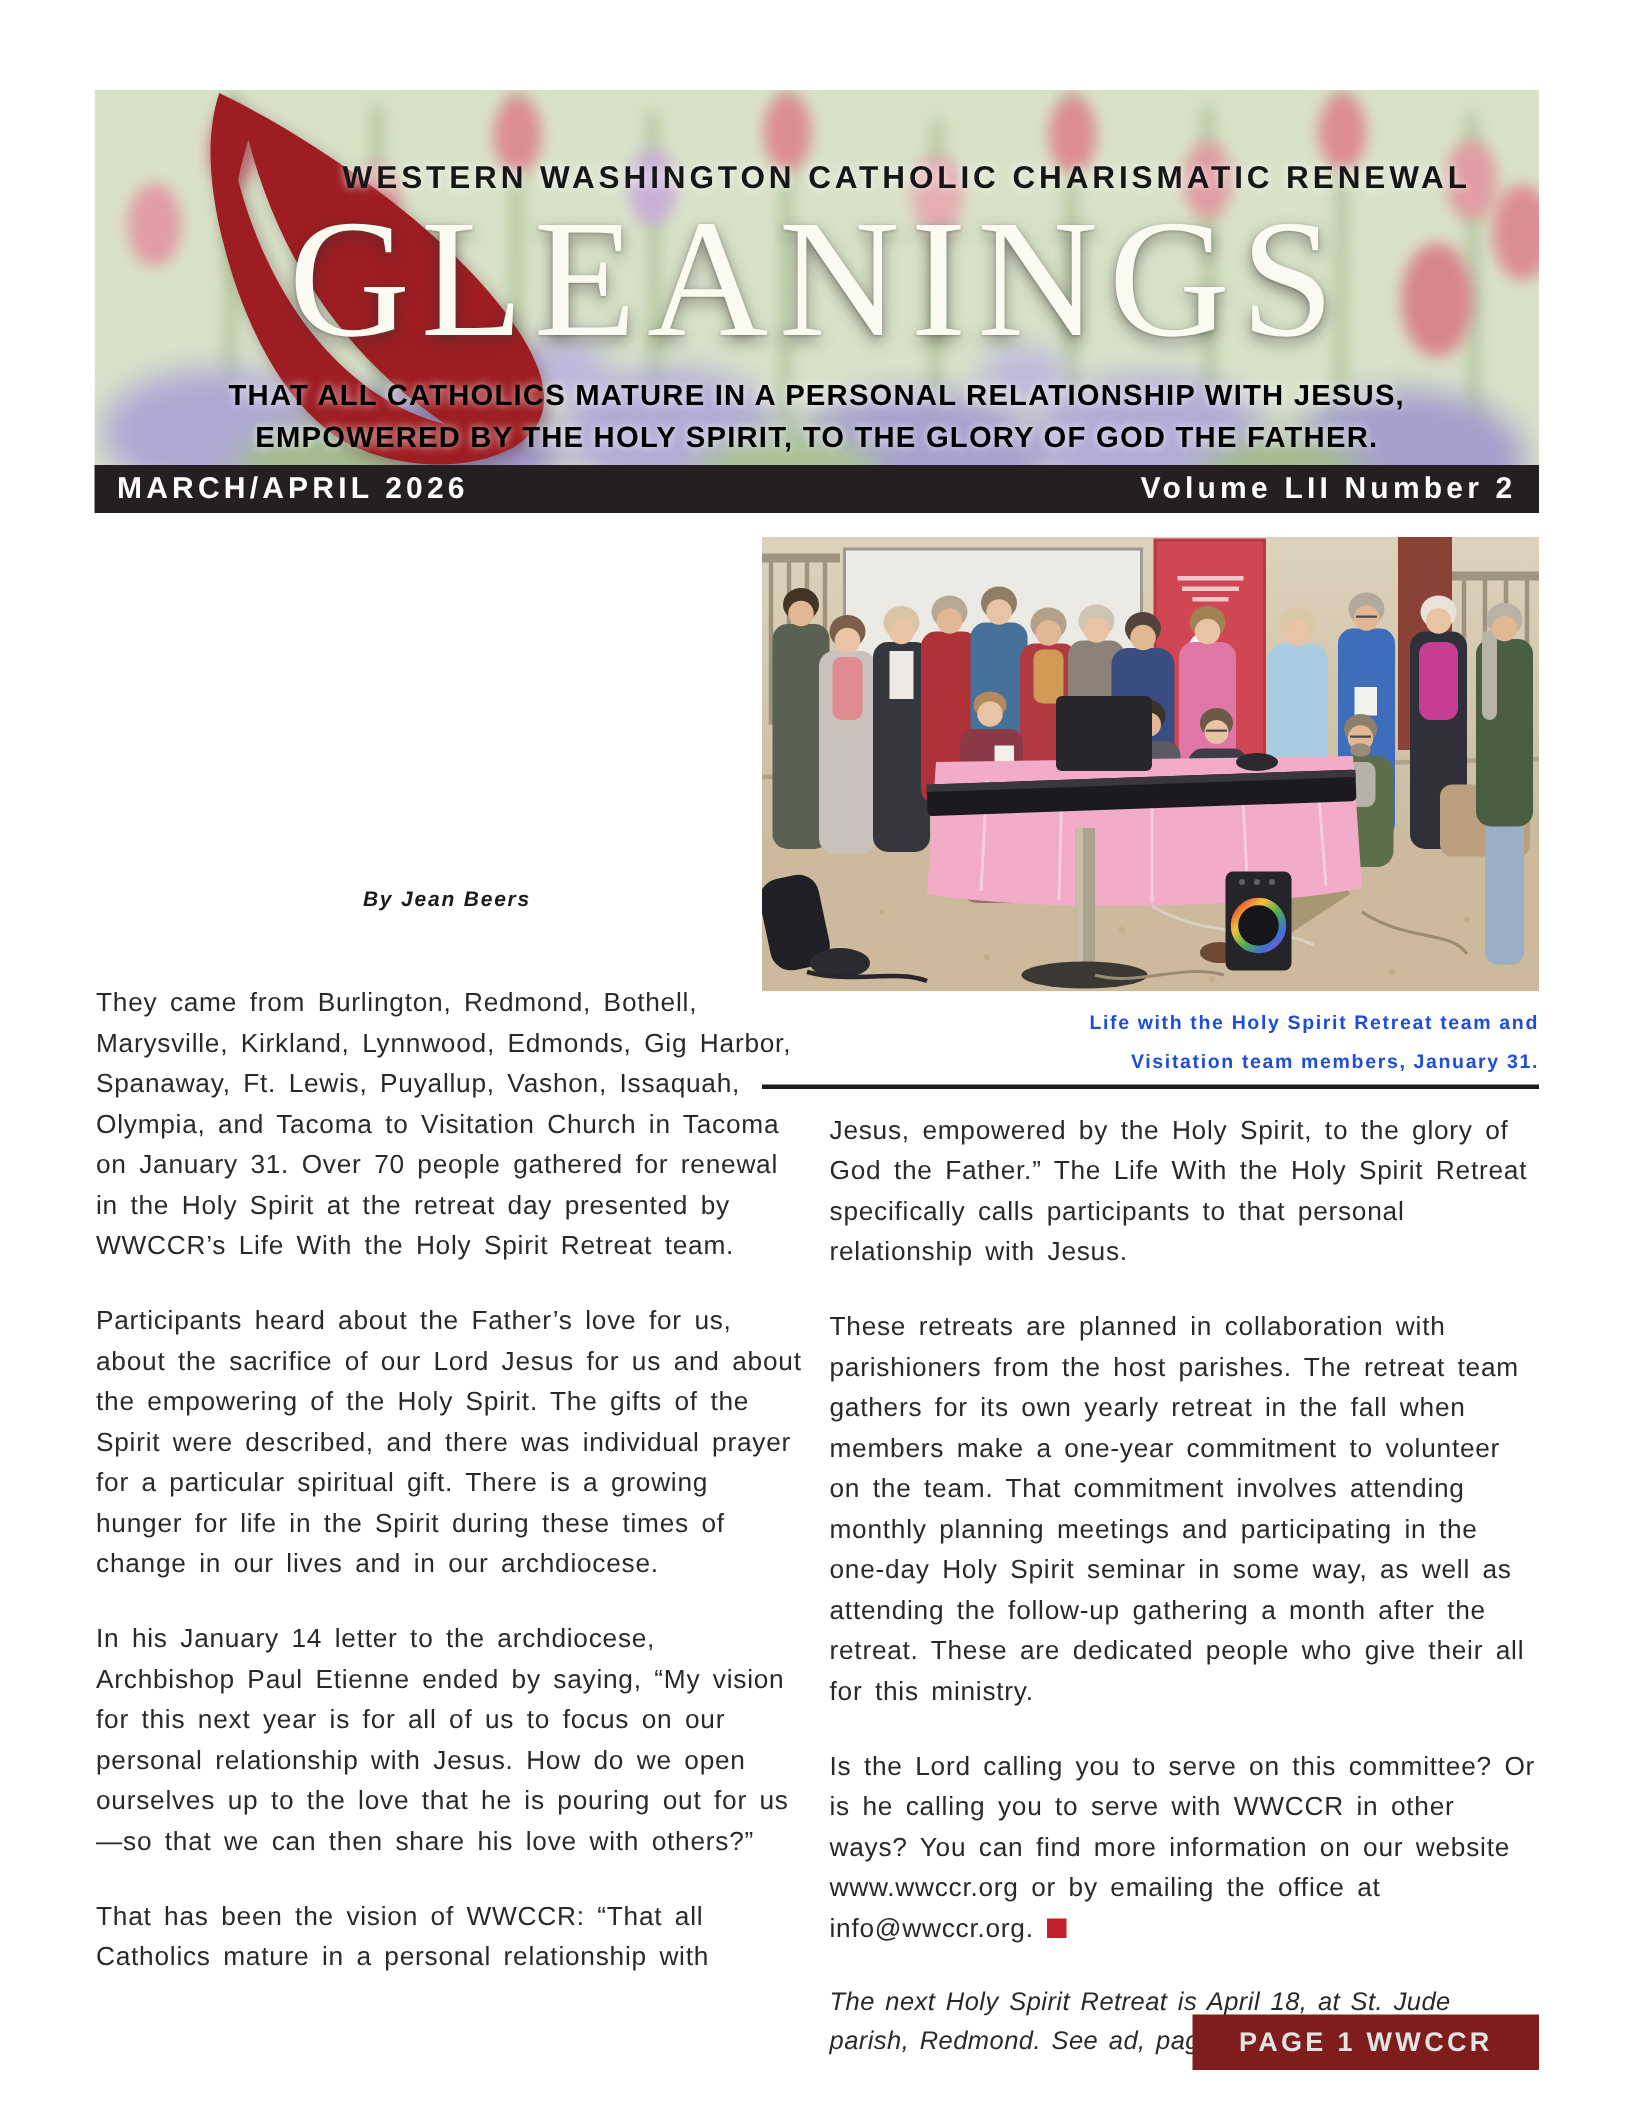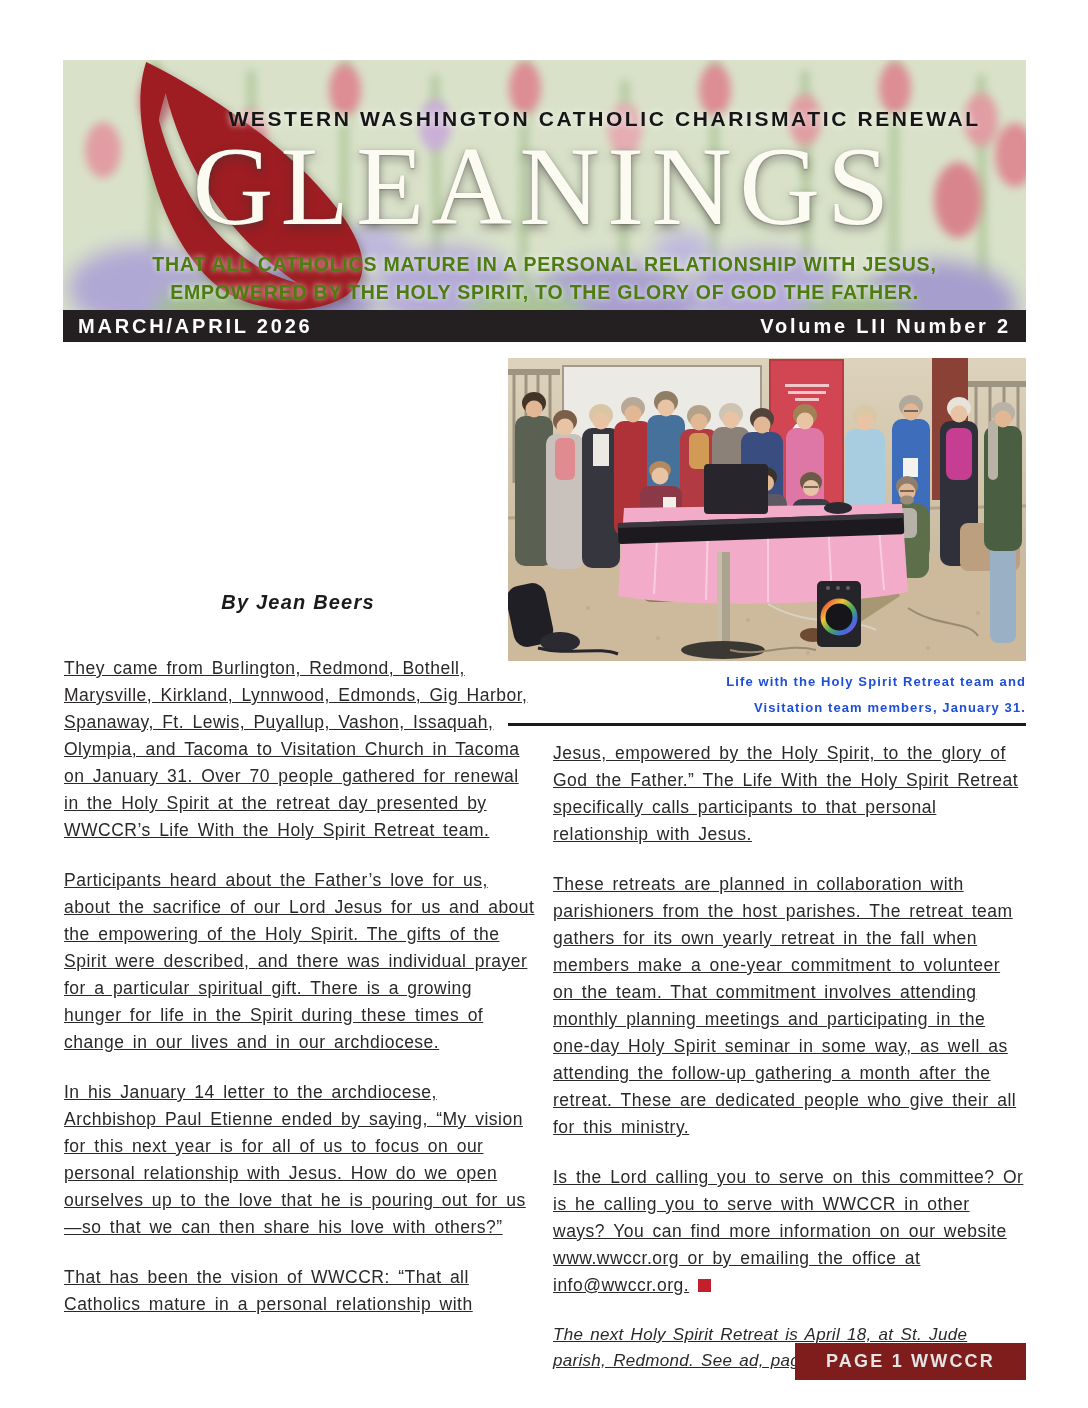--- a/index.html
+++ b/index.html
@@ -11,44 +11,44 @@
   .masthead { position:absolute; left:63px; top:60px; width:963px; height:250px; overflow:hidden; }
   .tulips { position:absolute; left:0; top:0; width:100%; height:100%; }
   .leaf { position:absolute; left:18px; top:0; width:332px; height:252px; filter:drop-shadow(3px 4px 5px rgba(70,25,25,.35)); }
   .org { position:absolute; top:47px; left:0; width:100%; padding-left:120px; text-align:center;
          font-size:21px; font-weight:700; letter-spacing:2.6px; color:#161616;
          text-shadow:0 0 6px rgba(255,255,255,.85); white-space:nowrap; }
   .gleanings { position:absolute; top:70px; left:0; width:100%; text-align:center; line-height:1;
          font-family:"Liberation Serif",serif; font-size:112px; letter-spacing:7px; color:#fbfbf2;
          text-shadow:0 4px 10px rgba(55,50,50,.55), 0 1px 2px rgba(80,70,70,.45); white-space:nowrap; }
   .tagline { position:absolute; bottom:4px; left:0; width:100%; text-align:center;
-         font-size:19.5px; font-weight:700; letter-spacing:.8px; line-height:28px; color:#4d7c0f;
+         font-size:19.5px; font-weight:700; letter-spacing:.8px; line-height:28px; color:#000000;
          text-shadow:0 0 6px rgba(255,255,255,.8); }
 
   
   .issuebar { position:absolute; left:63px; top:310px; width:963px; height:32px; background:#242021;
          color:#fdfdfd; display:flex; justify-content:space-between; align-items:center; padding:0 15px;
          font-size:20px; font-weight:700; letter-spacing:2.8px; white-space:nowrap; }
 
   
   .headline { position:absolute; left:63px; top:366px; width:470px; text-align:center;
          color:#c41f2c; font-size:42px; font-weight:400; line-height:47px; letter-spacing:1.5px; }
   .byline { position:absolute; left:63px; top:591px; width:470px; text-align:center;
-         font-size:20px; font-weight:700; font-style:italic; letter-spacing:1.2px; color:#1b1b1b; }
+         font-size:14px; font-weight:700; font-style:italic; letter-spacing:1.2px; color:#1b1b1b; }
 
   
   .photo { position:absolute; left:508px; top:358px; width:518px; height:303px; overflow:hidden; }
   .photo svg { display:block; width:100%; height:100%; }
   .caption { position:absolute; left:508px; top:669px; width:518px; text-align:right;
          font-size:13px; font-weight:700; letter-spacing:1.1px; line-height:26px; color:#1d4ed8; }
   .rule { position:absolute; left:508px; top:723px; width:518px; height:3px; background:#1b1b1b; }
 
   
   .col { position:absolute; font-size:17.5px; line-height:27px; letter-spacing:.5px; word-spacing:3px; color:#2b2829; }
-  .col p { margin:0 0 23px;text-decoration:underline; }
+  .col p { margin:0 0 23px; }
   .left  { left:64px;  top:655px; width:472px; }
   .right { left:553px; top:740px; width:474px; }
   .endmark { display:inline-block; width:13px; height:13px; background:#c41f2c; margin-left:9px; transform:translateY(1px); }
   .note { font-style:italic; font-size:17px; line-height:26px; letter-spacing:.3px; word-spacing:2px; margin-top:2px; }
 
   
   .pagefoot { position:absolute; left:795px; top:1343px; width:231px; height:37px; background:#7f1d1d;
          color:#e4e4e4; display:flex; align-items:center; justify-content:center;
          font-size:18px; font-weight:700; letter-spacing:2.2px; white-space:nowrap; }
 </style>

